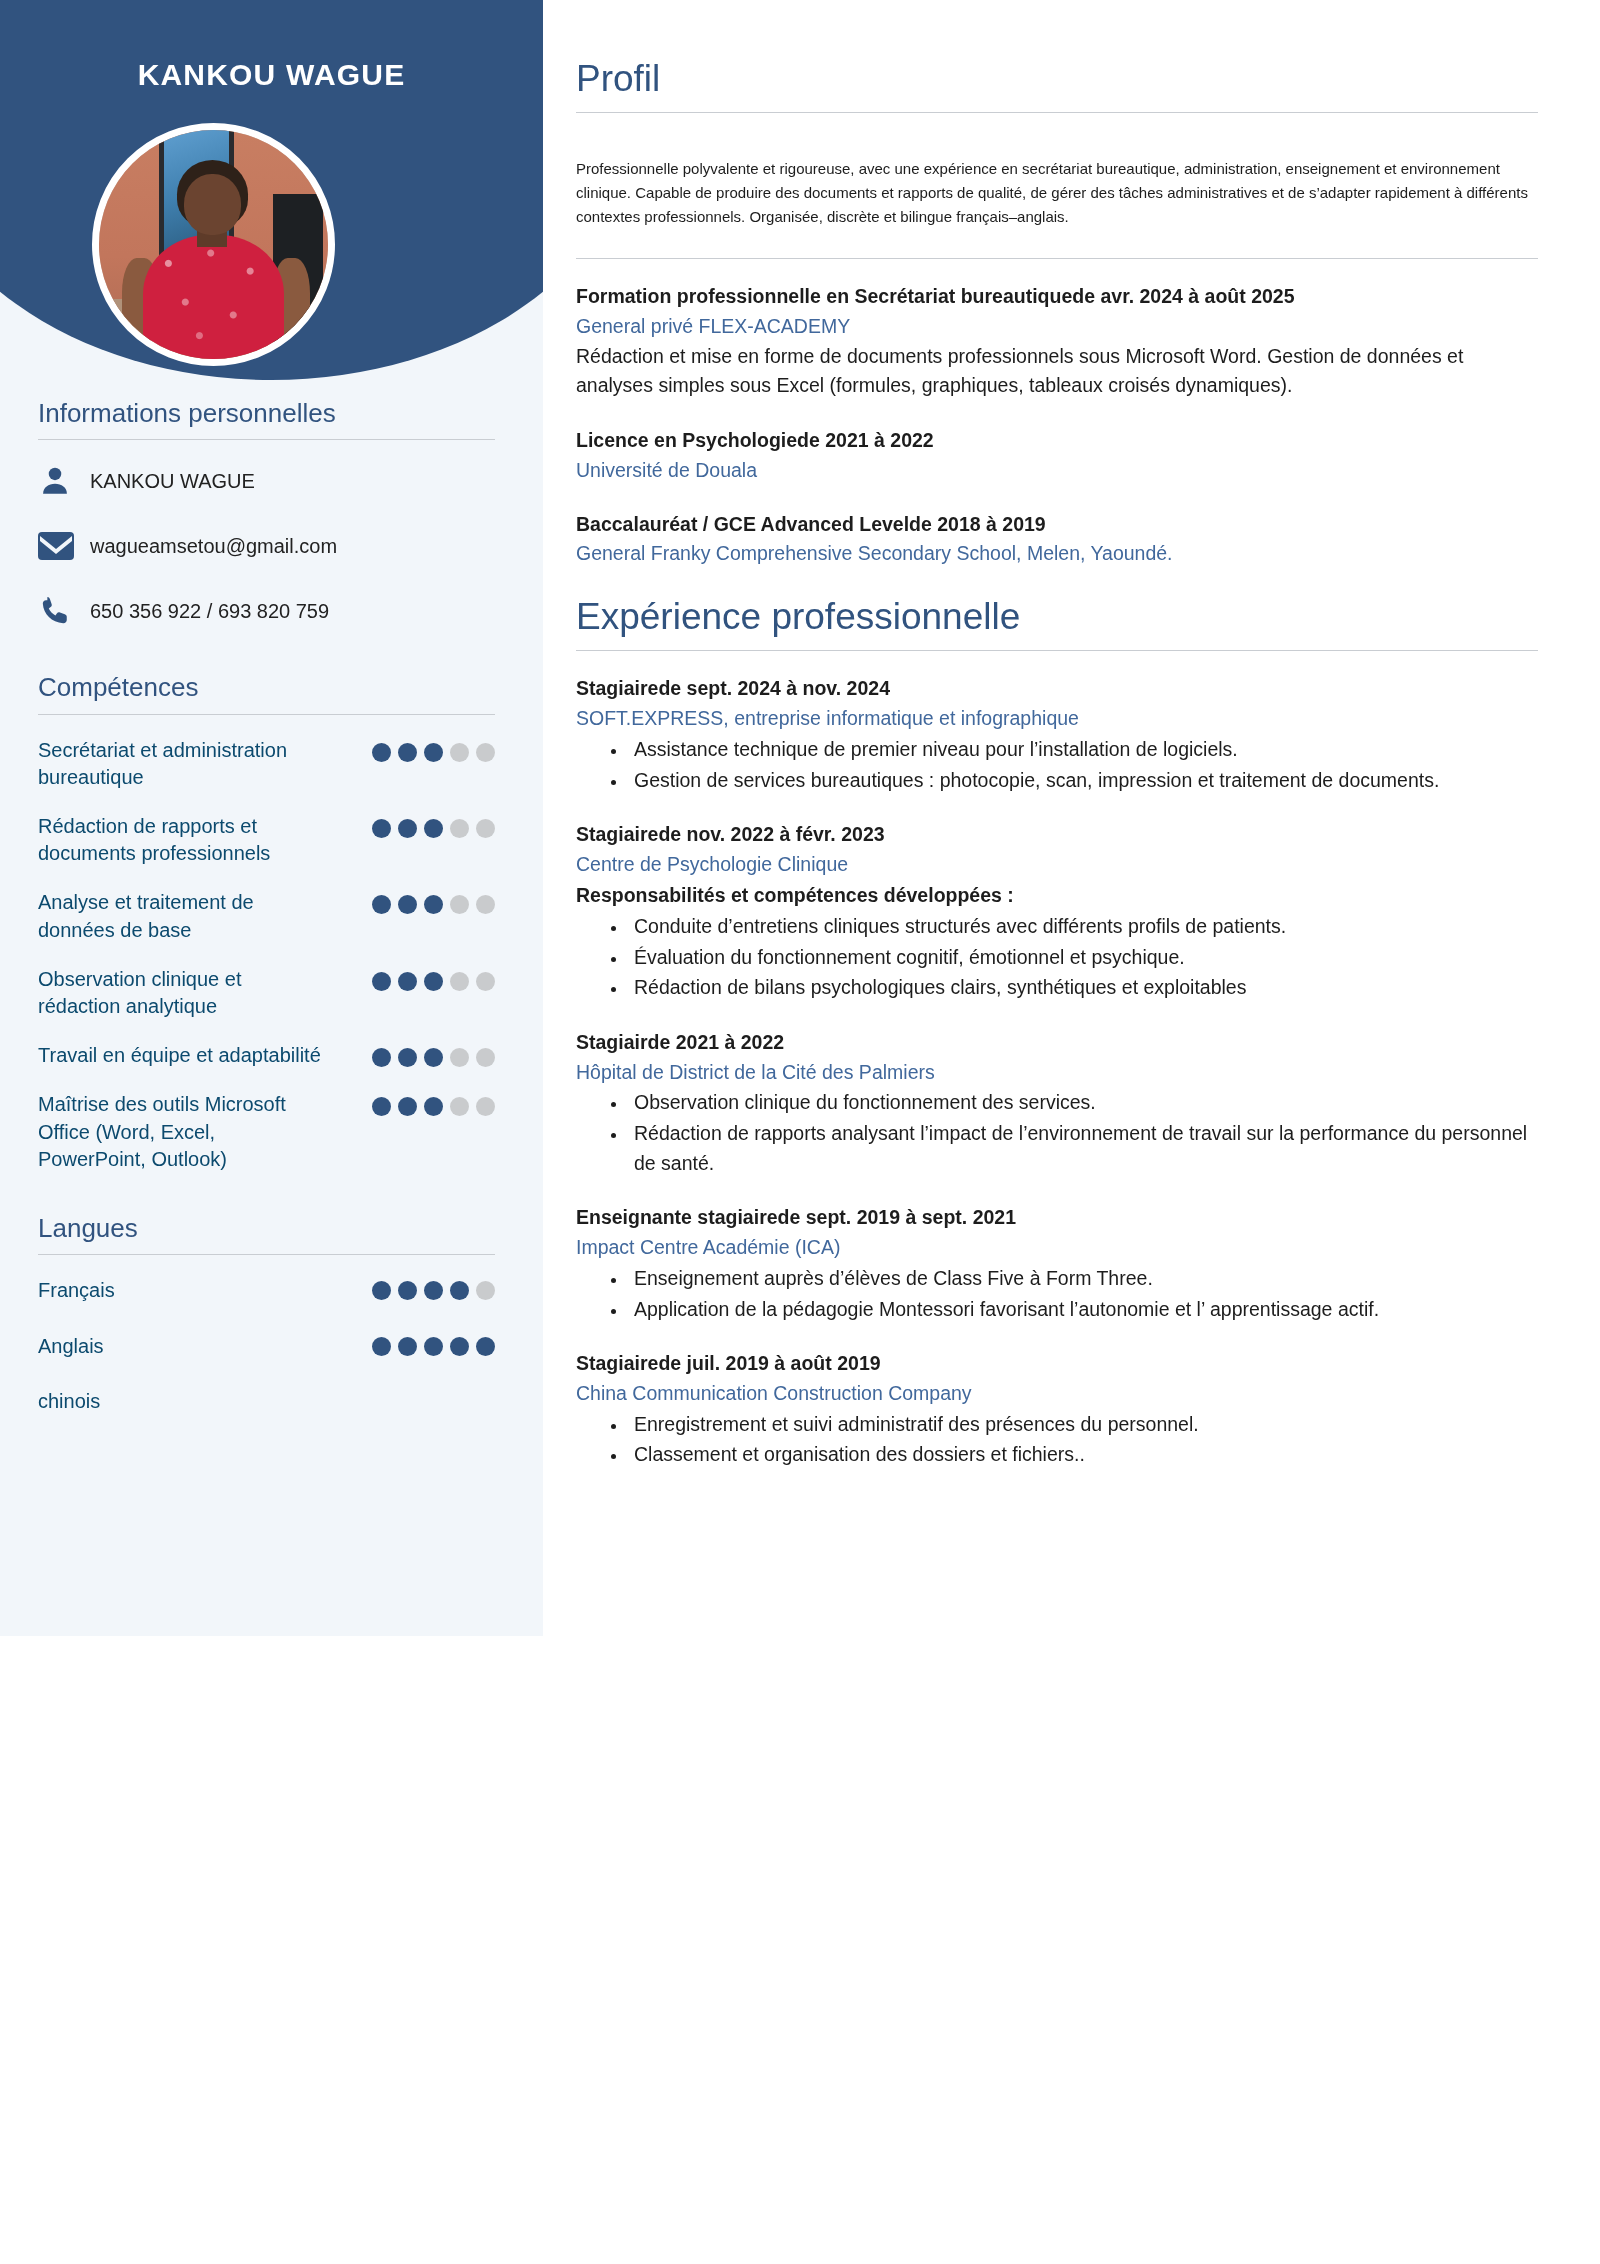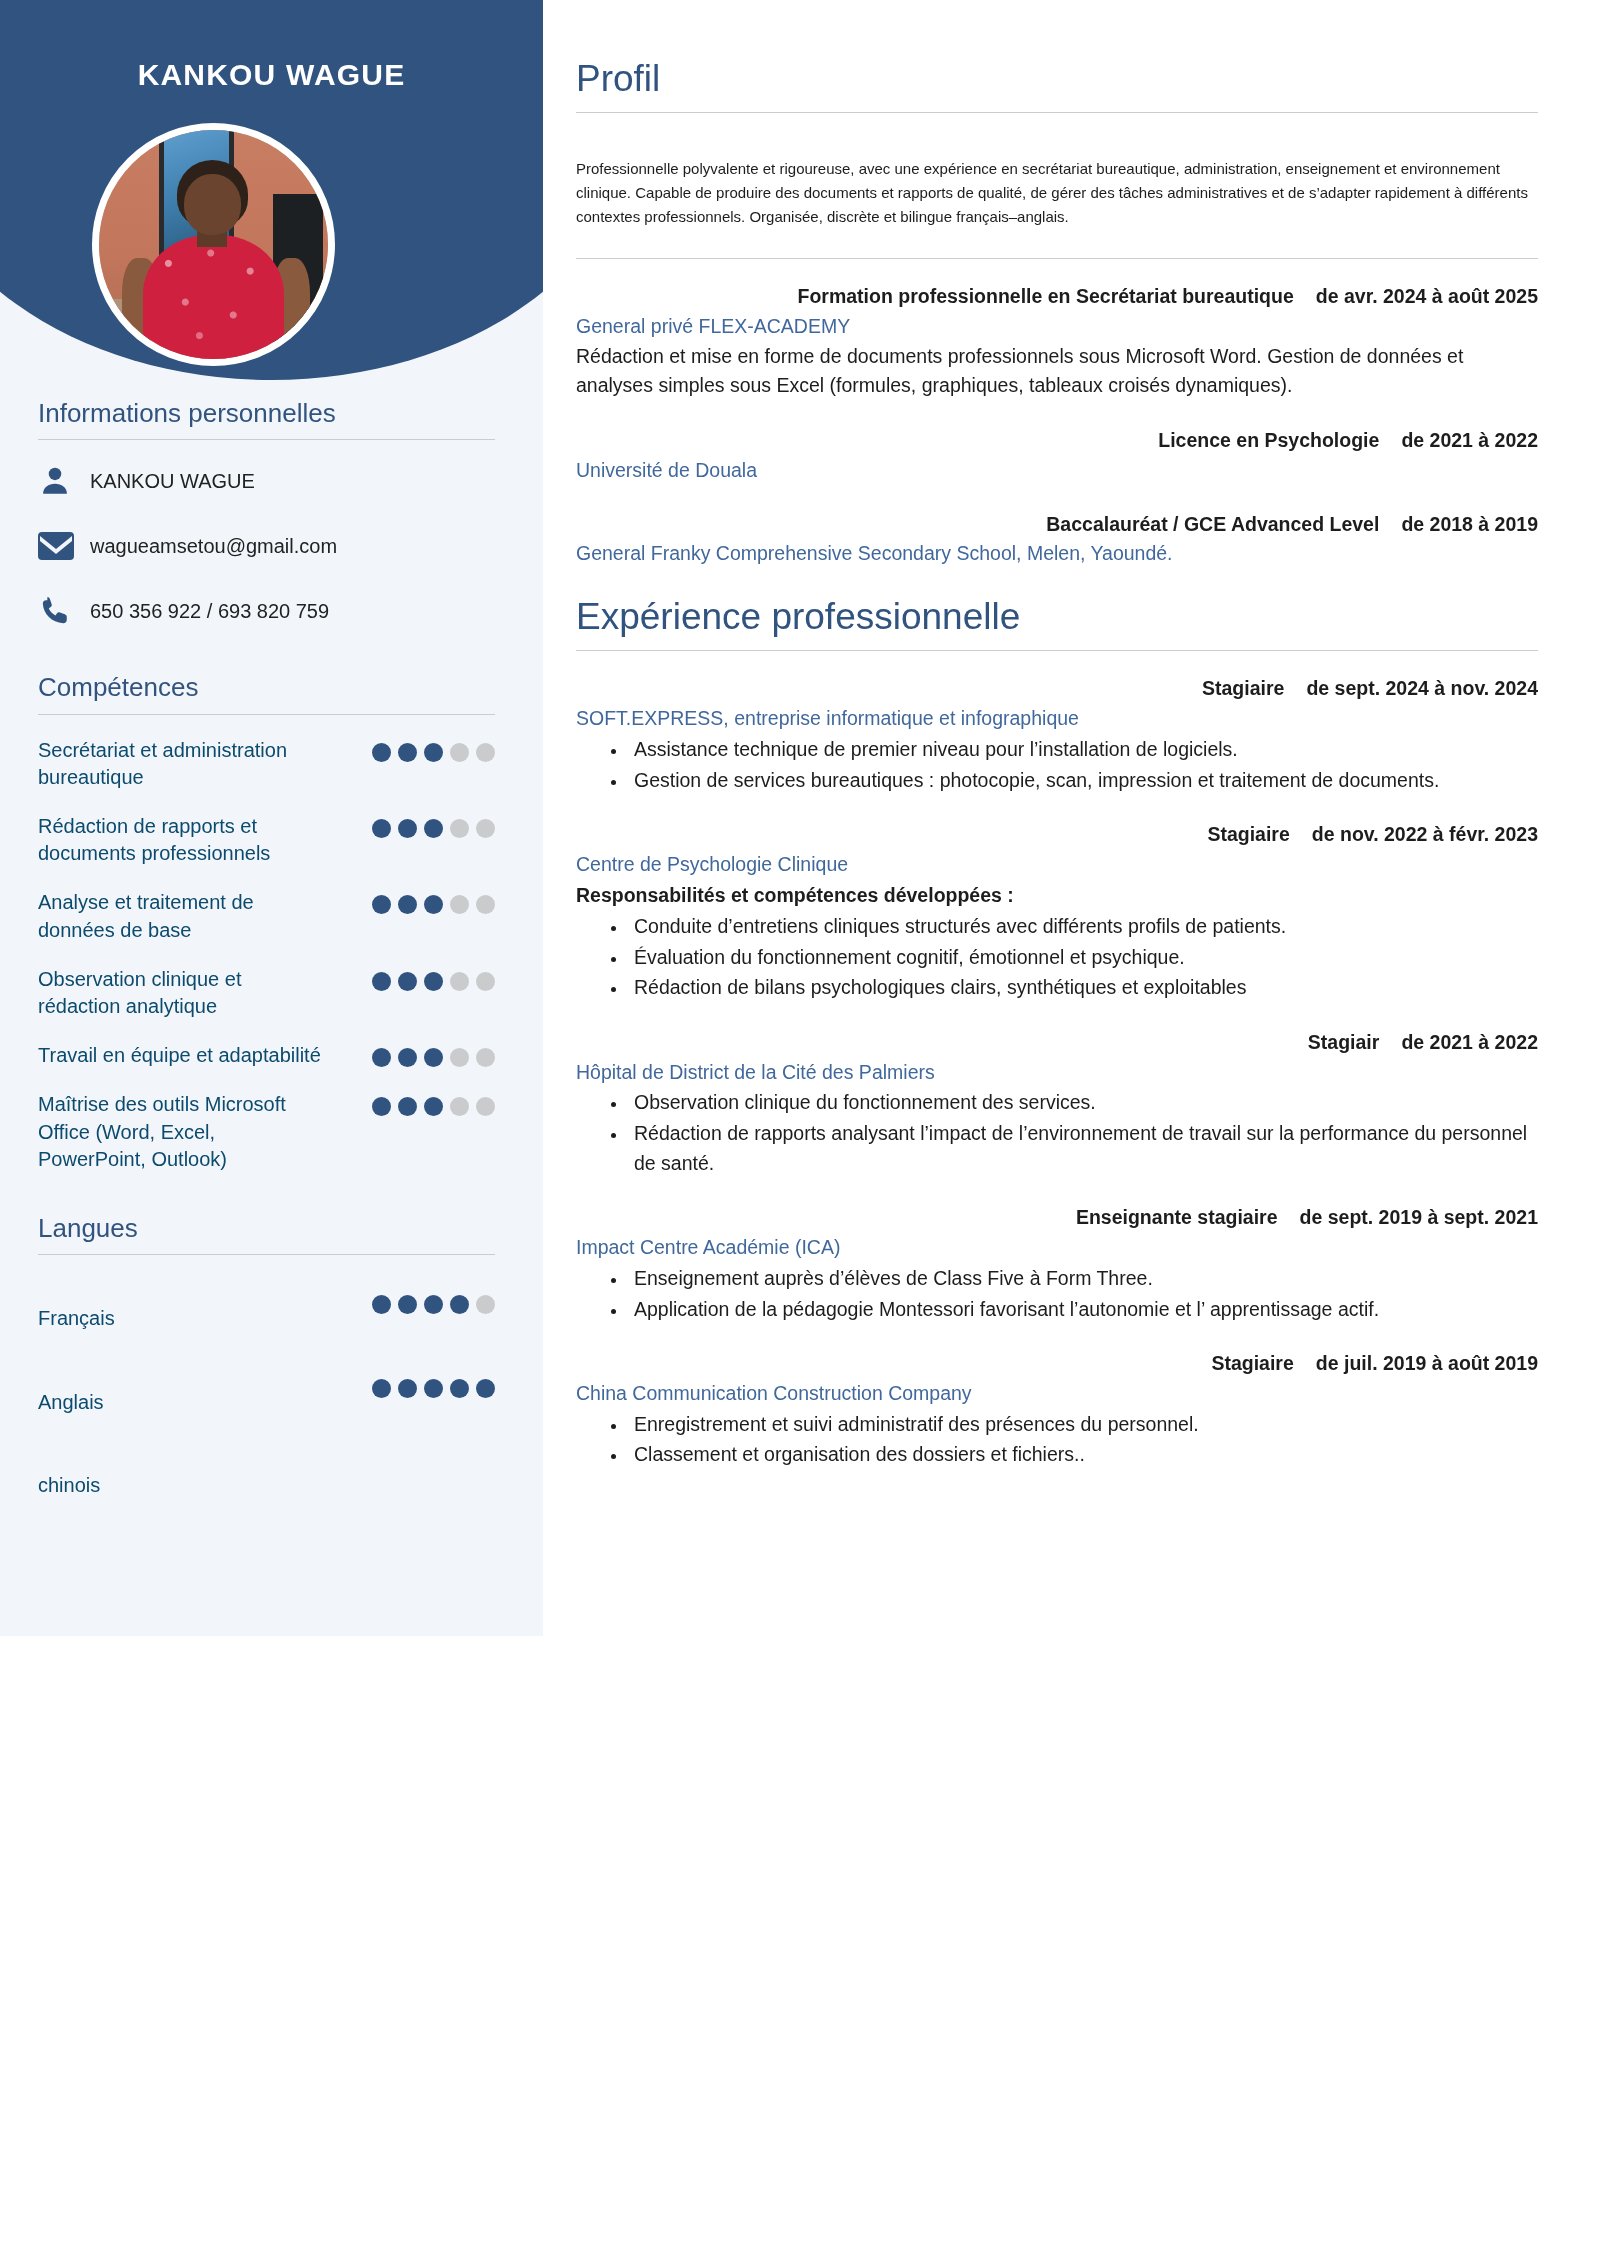--- a/index.html
+++ b/index.html
@@ -160,21 +160,21 @@
     font-size: 20px;
     color: #0c4a6e;
     line-height: 1.36;
     max-width: 290px;
   }
   .dots { display: flex; gap: 7px; padding-top: 6px; flex: 0 0 auto; }
   .dot { width: 19px; height: 19px; border-radius: 50%; background: #c9cbcd; }
   .dot.on { background: #31537f; }
 
   .lang-row { margin-bottom: 28px; align-items: center; }
-  .lang-row .rate-label { padding-top: 0; margin-top: 28px; }
+  .lang-row .rate-label { padding-top: 0; }
   .lang-row .dots { padding-top: 0; }
 
   
   #main {
     position: absolute;
     left: 543px; top: 0;
     width: 1057px;
     padding: 56px 62px 0 33px;
   }
   .m-section { margin-bottom: 4px; }
@@ -192,23 +192,22 @@
   .m-para {
     font-size: 15px;
     color: #1d1d1d;
     line-height: 1.58;
     margin-top: 44px;
   }
 
   .entry { margin-bottom: 26px; }
   .entry-head {
     display: flex;
-    justify-content: flex-end;
+    justify-content: flex-start;
     align-items: flex-start;
-    gap: 22px;
   }
   .entry-role {
     font-size: 19.5px;
     font-weight: bold;
     color: #1d1d1d;
     line-height: 1.42;
     max-width: 560px;
   }
   .entry-date {
     font-size: 19.5px;

